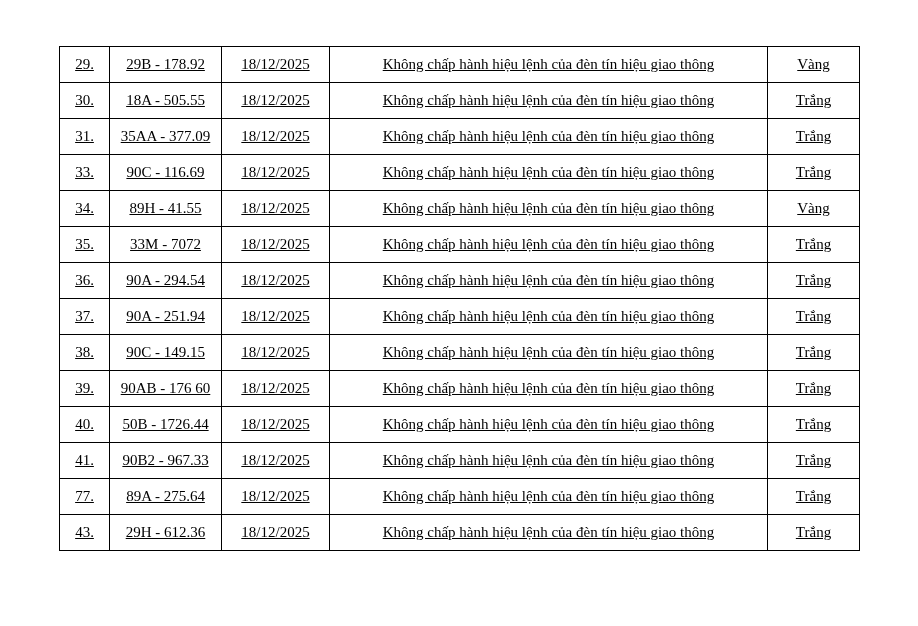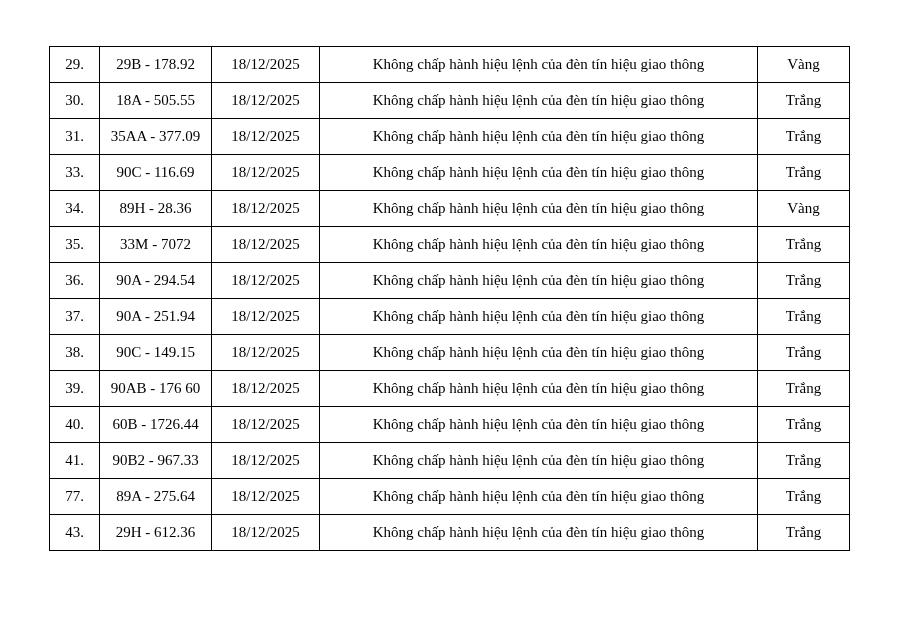--- a/index.html
+++ b/index.html
@@ -15,23 +15,24 @@
     overflow: hidden;
   }
   .page {
     position: relative;
     width: 918px;
     height: 626px;
     background: #ffffff;
   }
   .table-wrap {
     position: absolute;
-    left: 49px;
+    left: 59px;
     top: 46px;
     width: 800px;
+    text-decoration: underline;
   }
   table.violations {
     border-collapse: collapse;
     table-layout: fixed;
     width: 800px;
   }
   table.violations td {
     border: 1px solid #000000;
     height: 35px;
     padding: 0 4px;
@@ -91,21 +92,21 @@
           </tr>
           <tr>
             <td class="cell-index">33.</td>
             <td class="cell-plate">90C - 116.69</td>
             <td class="cell-date">18/12/2025</td>
             <td class="cell-desc">Không chấp hành hiệu lệnh của đèn tín hiệu giao thông</td>
             <td class="cell-color">Trắng</td>
           </tr>
           <tr>
             <td class="cell-index">34.</td>
-            <td class="cell-plate">89H - 28.36</td>
+            <td class="cell-plate">89H - 41.55</td>
             <td class="cell-date">18/12/2025</td>
             <td class="cell-desc">Không chấp hành hiệu lệnh của đèn tín hiệu giao thông</td>
             <td class="cell-color">Vàng</td>
           </tr>
           <tr>
             <td class="cell-index">35.</td>
             <td class="cell-plate">33M - 7072</td>
             <td class="cell-date">18/12/2025</td>
             <td class="cell-desc">Không chấp hành hiệu lệnh của đèn tín hiệu giao thông</td>
             <td class="cell-color">Trắng</td>
@@ -133,21 +134,21 @@
           </tr>
           <tr>
             <td class="cell-index">39.</td>
             <td class="cell-plate">90AB - 176 60</td>
             <td class="cell-date">18/12/2025</td>
             <td class="cell-desc">Không chấp hành hiệu lệnh của đèn tín hiệu giao thông</td>
             <td class="cell-color">Trắng</td>
           </tr>
           <tr>
             <td class="cell-index">40.</td>
-            <td class="cell-plate">60B - 1726.44</td>
+            <td class="cell-plate">50B - 1726.44</td>
             <td class="cell-date">18/12/2025</td>
             <td class="cell-desc">Không chấp hành hiệu lệnh của đèn tín hiệu giao thông</td>
             <td class="cell-color">Trắng</td>
           </tr>
           <tr>
             <td class="cell-index">41.</td>
             <td class="cell-plate">90B2 - 967.33</td>
             <td class="cell-date">18/12/2025</td>
             <td class="cell-desc">Không chấp hành hiệu lệnh của đèn tín hiệu giao thông</td>
             <td class="cell-color">Trắng</td>

